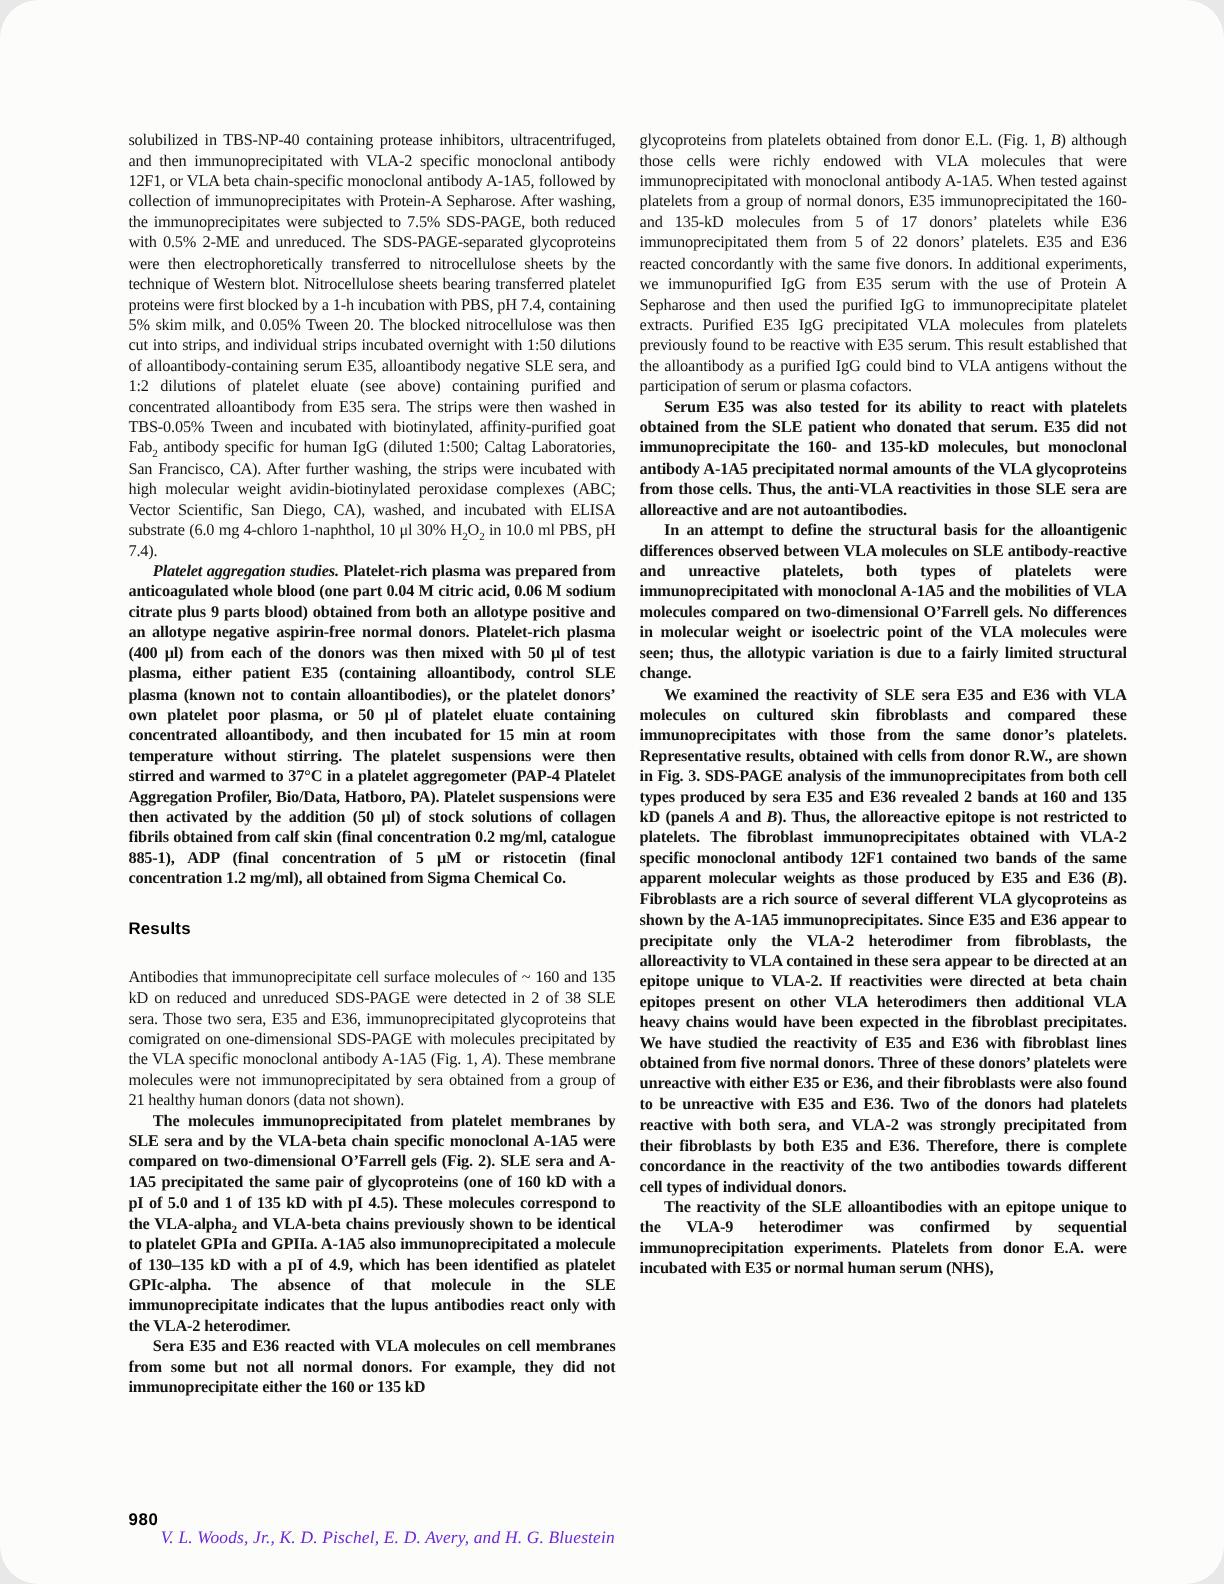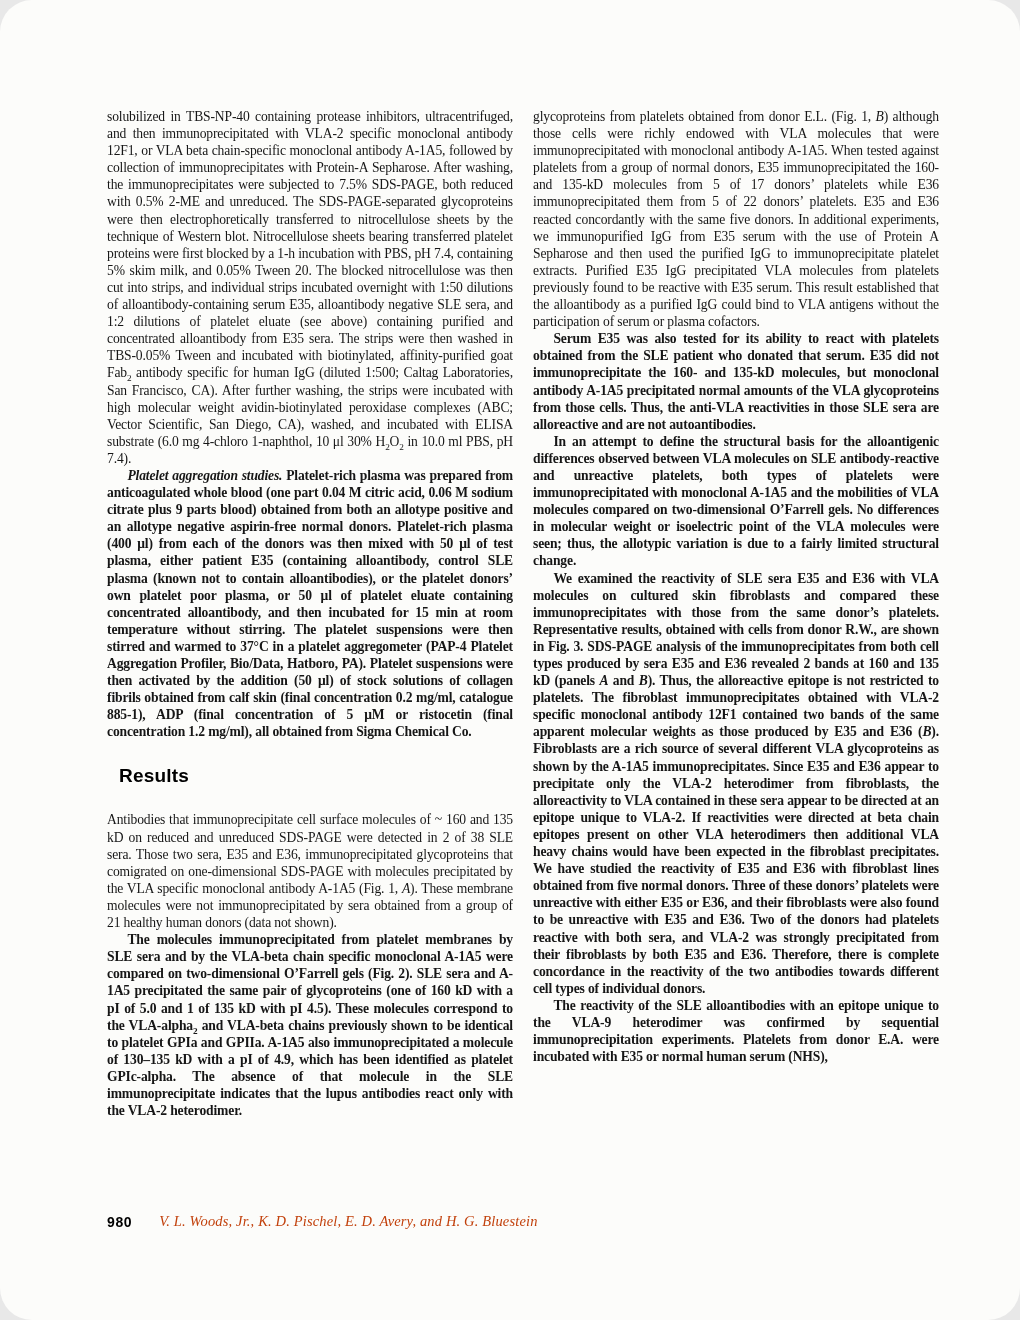--- a/index.html
+++ b/index.html
@@ -31,62 +31,64 @@
     font-family: "Liberation Serif", serif;
     font-size: 13.6px;
     line-height: 17.1px;
     letter-spacing: -0.15px;
     text-align: justify;
   }
   .col p.indent { text-indent: 1.5em; font-weight: bold; }
   .col h2.section {
     font-family: "Liberation Sans", sans-serif;
     font-weight: bold;
-    font-size: 19px;
+    font-size: 14px;
     letter-spacing: 0.2px;
     color: #000;
-    margin: 25px 0 24px 12px;
+    margin: 25px 0 24px 0;
   }
   sub { font-size: 68%; line-height: 0; }
   .footer {
     position: absolute;
     left: 107px;
-    top: 1213px;
+    top: 1258px;
     width: 832px;
     display: flex;
-    align-items: flex-end;
+    align-items: flex-start;
+    flex-direction: column;
   }
   .footer .pagenum {
     font-family: "Liberation Sans", sans-serif;
     font-weight: bold;
     font-size: 14px;
     letter-spacing: 0.6px;
     color: #000;
   }
   .footer .authors {
     font-family: "Liberation Serif", serif;
     font-style: italic;
     font-size: 14.5px;
     letter-spacing: 0.15px;
     margin-left: 27px;
-    color: #c2410c;
+    color: #6d28d9;
   }
 </style>
 </head>
 <body>
 
 <div class="page">
 
   <div class="columns">
     <div class="col">
         <p><span>solubilized in TBS-NP-40 containing protease inhibitors, ultracentrifuged, and then immunoprecipitated with VLA-2 specific monoclonal antibody 12F1, or VLA beta chain-specific monoclonal antibody A-1A5, followed by collection of immunoprecipitates with Protein-A Sepharose. After washing, the immunoprecipitates were subjected to 7.5% SDS-PAGE, both reduced with 0.5% 2-ME and unreduced. The SDS-PAGE-separated glycoproteins were then electrophoretically transferred to nitrocellulose sheets by the technique of Western blot. Nitrocellulose sheets bearing transferred platelet proteins were first blocked by a 1-h incubation with PBS, pH 7.4, containing 5% skim milk, and 0.05% Tween 20. The blocked nitrocellulose was then cut into strips, and individual strips incubated overnight with 1:50 dilutions of alloantibody-containing serum E35, alloantibody negative SLE sera, and 1:2 dilutions of platelet eluate (see above) containing purified and concentrated alloantibody from E35 sera. The strips were then washed in TBS-0.05% Tween and incubated with biotinylated, affinity-purified goat Fab</span><sub>2</sub><span> antibody specific for human IgG (diluted 1:500; Caltag Laboratories, San Francisco, CA). After further washing, the strips were incubated with high molecular weight avidin-biotinylated peroxidase complexes (ABC; Vector Scientific, San Diego, CA), washed, and incubated with ELISA substrate (6.0 mg 4-chloro 1-naphthol, 10 μl 30% H</span><sub>2</sub><span>O</span><sub>2</sub><span> in 10.0 ml PBS, pH 7.4).</span></p>
         <p class="indent"><i>Platelet aggregation studies.</i><span> Platelet-rich plasma was prepared from anticoagulated whole blood (one part 0.04 M citric acid, 0.06 M sodium citrate plus 9 parts blood) obtained from both an allotype positive and an allotype negative aspirin-free normal donors. Platelet-rich plasma (400 μl) from each of the donors was then mixed with 50 μl of test plasma, either patient E35 (containing alloantibody, control SLE plasma (known not to contain alloantibodies), or the platelet donors’ own platelet poor plasma, or 50 μl of platelet eluate containing concentrated alloantibody, and then incubated for 15 min at room temperature without stirring. The platelet suspensions were then stirred and warmed to 37°C in a platelet aggregometer (PAP-4 Platelet Aggregation Profiler, Bio/Data, Hatboro, PA). Platelet suspensions were then activated by the addition (50 μl) of stock solutions of collagen fibrils obtained from calf skin (final concentration 0.2 mg/ml, catalogue 885-1), ADP (final concentration of 5 μM or ristocetin (final concentration 1.2 mg/ml), all obtained from Sigma Chemical Co.</span></p>
         <h2 class="section">Results</h2>
         <p><span>Antibodies that immunoprecipitate cell surface molecules of ~ 160 and 135 kD on reduced and unreduced SDS-PAGE were detected in 2 of 38 SLE sera. Those two sera, E35 and E36, immunoprecipitated glycoproteins that comigrated on one-dimensional SDS-PAGE with molecules precipitated by the VLA specific monoclonal antibody A-1A5 (Fig. 1, </span><i>A</i><span>). These membrane molecules were not immunoprecipitated by sera obtained from a group of 21 healthy human donors (data not shown).</span></p>
         <p class="indent"><span>The molecules immunoprecipitated from platelet membranes by SLE sera and by the VLA-beta chain specific monoclonal A-1A5 were compared on two-dimensional O’Farrell gels (Fig. 2). SLE sera and A-1A5 precipitated the same pair of glycoproteins (one of 160 kD with a pI of 5.0 and 1 of 135 kD with pI 4.5). These molecules correspond to the VLA-alpha</span><sub>2</sub><span> and VLA-beta chains previously shown to be identical to platelet GPIa and GPIIa. A-1A5 also immunoprecipitated a molecule of 130–135 kD with a pI of 4.9, which has been identified as platelet GPIc-alpha. The absence of that molecule in the SLE immunoprecipitate indicates that the lupus antibodies react only with the VLA-2 heterodimer.</span></p>
+        <p class="indent"><span>Sera E35 and E36 reacted with VLA molecules on cell membranes from some but not all normal donors. For example, they did not immunoprecipitate either the 160 or 135 kD</span></p>
       </div>
     <div class="col">
         <p><span>glycoproteins from platelets obtained from donor E.L. (Fig. 1, </span><i>B</i><span>) although those cells were richly endowed with VLA molecules that were immunoprecipitated with monoclonal antibody A-1A5. When tested against platelets from a group of normal donors, E35 immunoprecipitated the 160- and 135-kD molecules from 5 of 17 donors’ platelets while E36 immunoprecipitated them from 5 of 22 donors’ platelets. E35 and E36 reacted concordantly with the same five donors. In additional experiments, we immunopurified IgG from E35 serum with the use of Protein A Sepharose and then used the purified IgG to immunoprecipitate platelet extracts. Purified E35 IgG precipitated VLA molecules from platelets previously found to be reactive with E35 serum. This result established that the alloantibody as a purified IgG could bind to VLA antigens without the participation of serum or plasma cofactors.</span></p>
         <p class="indent"><span>Serum E35 was also tested for its ability to react with platelets obtained from the SLE patient who donated that serum. E35 did not immunoprecipitate the 160- and 135-kD molecules, but monoclonal antibody A-1A5 precipitated normal amounts of the VLA glycoproteins from those cells. Thus, the anti-VLA reactivities in those SLE sera are alloreactive and are not autoantibodies.</span></p>
         <p class="indent"><span>In an attempt to define the structural basis for the alloantigenic differences observed between VLA molecules on SLE antibody-reactive and unreactive platelets, both types of platelets were immunoprecipitated with monoclonal A-1A5 and the mobilities of VLA molecules compared on two-dimensional O’Farrell gels. No differences in molecular weight or isoelectric point of the VLA molecules were seen; thus, the allotypic variation is due to a fairly limited structural change.</span></p>
         <p class="indent"><span>We examined the reactivity of SLE sera E35 and E36 with VLA molecules on cultured skin fibroblasts and compared these immunoprecipitates with those from the same donor’s platelets. Representative results, obtained with cells from donor R.W., are shown in Fig. 3. SDS-PAGE analysis of the immunoprecipitates from both cell types produced by sera E35 and E36 revealed 2 bands at 160 and 135 kD (panels </span><i>A</i><span> and </span><i>B</i><span>). Thus, the alloreactive epitope is not restricted to platelets. The fibroblast immunoprecipitates obtained with VLA-2 specific monoclonal antibody 12F1 contained two bands of the same apparent molecular weights as those produced by E35 and E36 (</span><i>B</i><span>). Fibroblasts are a rich source of several different VLA glycoproteins as shown by the A-1A5 immunoprecipitates. Since E35 and E36 appear to precipitate only the VLA-2 heterodimer from fibroblasts, the alloreactivity to VLA contained in these sera appear to be directed at an epitope unique to VLA-2. If reactivities were directed at beta chain epitopes present on other VLA heterodimers then additional VLA heavy chains would have been expected in the fibroblast precipitates. We have studied the reactivity of E35 and E36 with fibroblast lines obtained from five normal donors. Three of these donors’ platelets were unreactive with either E35 or E36, and their fibroblasts were also found to be unreactive with E35 and E36. Two of the donors had platelets reactive with both sera, and VLA-2 was strongly precipitated from their fibroblasts by both E35 and E36. Therefore, there is complete concordance in the reactivity of the two antibodies towards different cell types of individual donors.</span></p>
         <p class="indent"><span>The reactivity of the SLE alloantibodies with an epitope unique to the VLA-9 heterodimer was confirmed by sequential immunoprecipitation experiments. Platelets from donor E.A. were incubated with E35 or normal human serum (NHS),</span></p>
       </div>
   </div>
 

